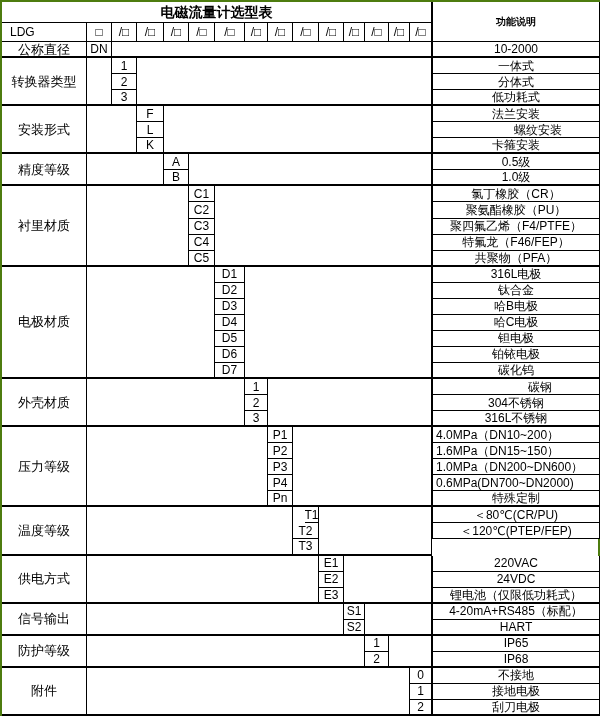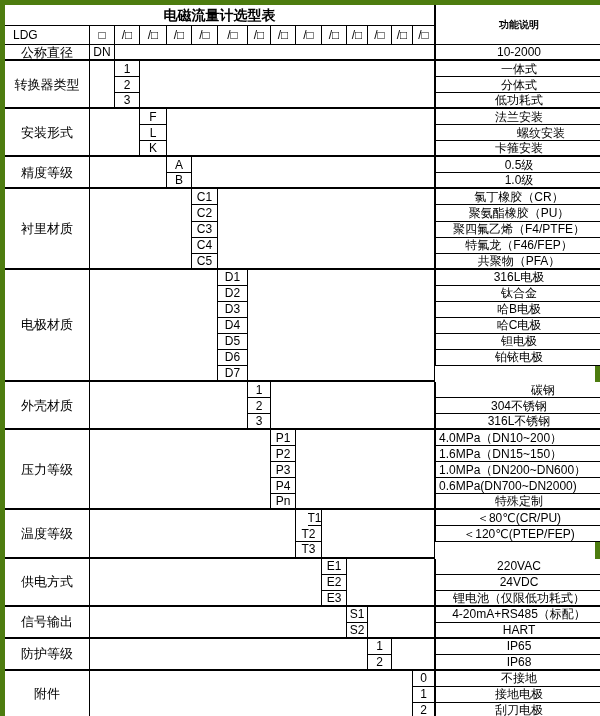--- a/index.html
+++ b/index.html
@@ -2,21 +2,21 @@
 <html><head>
 <meta charset="utf-8">
 <style>
   html,body { margin:0; padding:0; background:#fff; }
   .sheet {
     width:600px; height:716px;
     box-sizing:border-box;
     display:grid;
     grid-template-columns:85px 25px 25px 27px 25px 26px 30px 23px 25px 26px 25px 21px 24px 21px 22px 168px;
     grid-template-rows:21px 19px repeat(42, 16.05px);
-    border:5px solid #4d7c0f;
+    border:2px solid #4d7c0f;
     background:#fff;
     color:#000;
     font-family:"Liberation Sans","DejaVu Sans",sans-serif;
   }
   .cell {
     box-sizing:border-box;
     border-right:1px solid #000;
     border-bottom:1px solid #000;
     display:flex; align-items:center; justify-content:center;
     font-size:12px; line-height:1;
@@ -104,20 +104,21 @@
     <div class="cell desc" style="grid-area: 18 / 16 / 19 / 17;">钛合金</div>
     <div class="cell code" style="grid-area: 19 / 7 / 20 / 8;">D3</div>
     <div class="cell desc" style="grid-area: 19 / 16 / 20 / 17;">哈B电极</div>
     <div class="cell code" style="grid-area: 20 / 7 / 21 / 8;">D4</div>
     <div class="cell desc" style="grid-area: 20 / 16 / 21 / 17;">哈C电极</div>
     <div class="cell code" style="grid-area: 21 / 7 / 22 / 8;">D5</div>
     <div class="cell desc" style="grid-area: 21 / 16 / 22 / 17;">钽电极</div>
     <div class="cell code" style="grid-area: 22 / 7 / 23 / 8;">D6</div>
     <div class="cell desc" style="grid-area: 22 / 16 / 23 / 17;">铂铱电极</div>
     <div class="cell code b2" style="grid-area: 23 / 7 / 24 / 8;">D7</div>
+    <div class="cell desc b2" style="grid-area: 23 / 16 / 24 / 17;">碳化钨</div>
     <div class="cell b2" style="grid-area: 17 / 8 / 24 / 16;"></div>
     <div class="cell label b2" style="grid-area: 24 / 1 / 27 / 2;">外壳材质</div>
     <div class="cell b2" style="grid-area: 24 / 2 / 27 / 8;"></div>
     <div class="cell code" style="grid-area: 24 / 8 / 25 / 9;">1</div>
     <div class="cell desc" style="grid-area: 24 / 16 / 25 / 17; padding-left: 48px;">碳钢</div>
     <div class="cell code" style="grid-area: 25 / 8 / 26 / 9;">2</div>
     <div class="cell desc" style="grid-area: 25 / 16 / 26 / 17;">304不锈钢</div>
     <div class="cell code b2" style="grid-area: 26 / 8 / 27 / 9;">3</div>
     <div class="cell desc b2" style="grid-area: 26 / 16 / 27 / 17;">316L不锈钢</div>
     <div class="cell b2" style="grid-area: 24 / 9 / 27 / 16;"></div>

